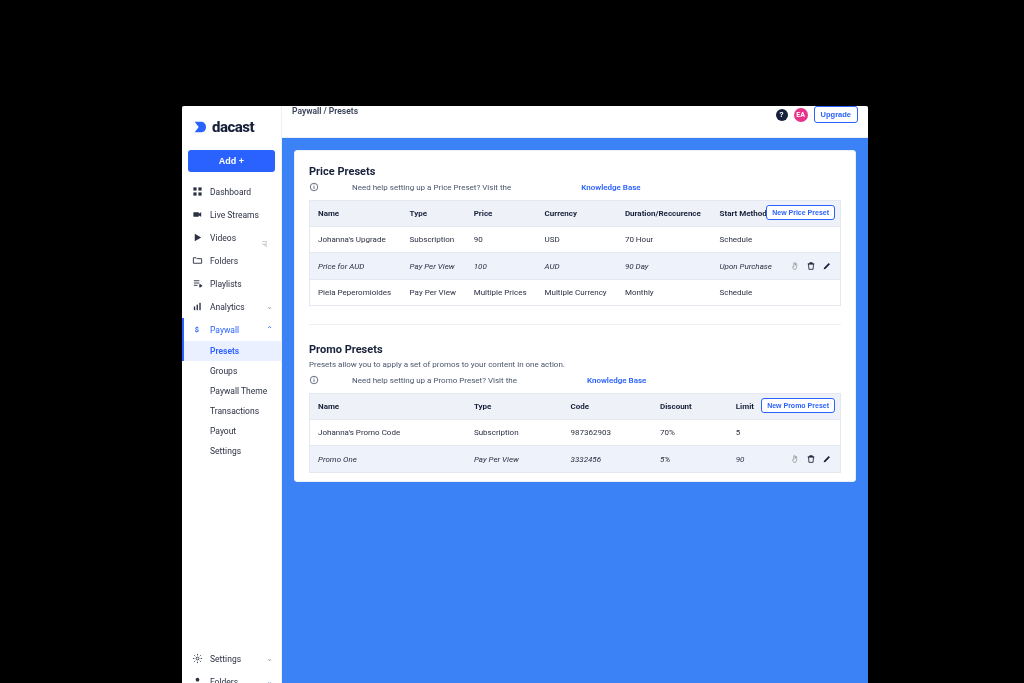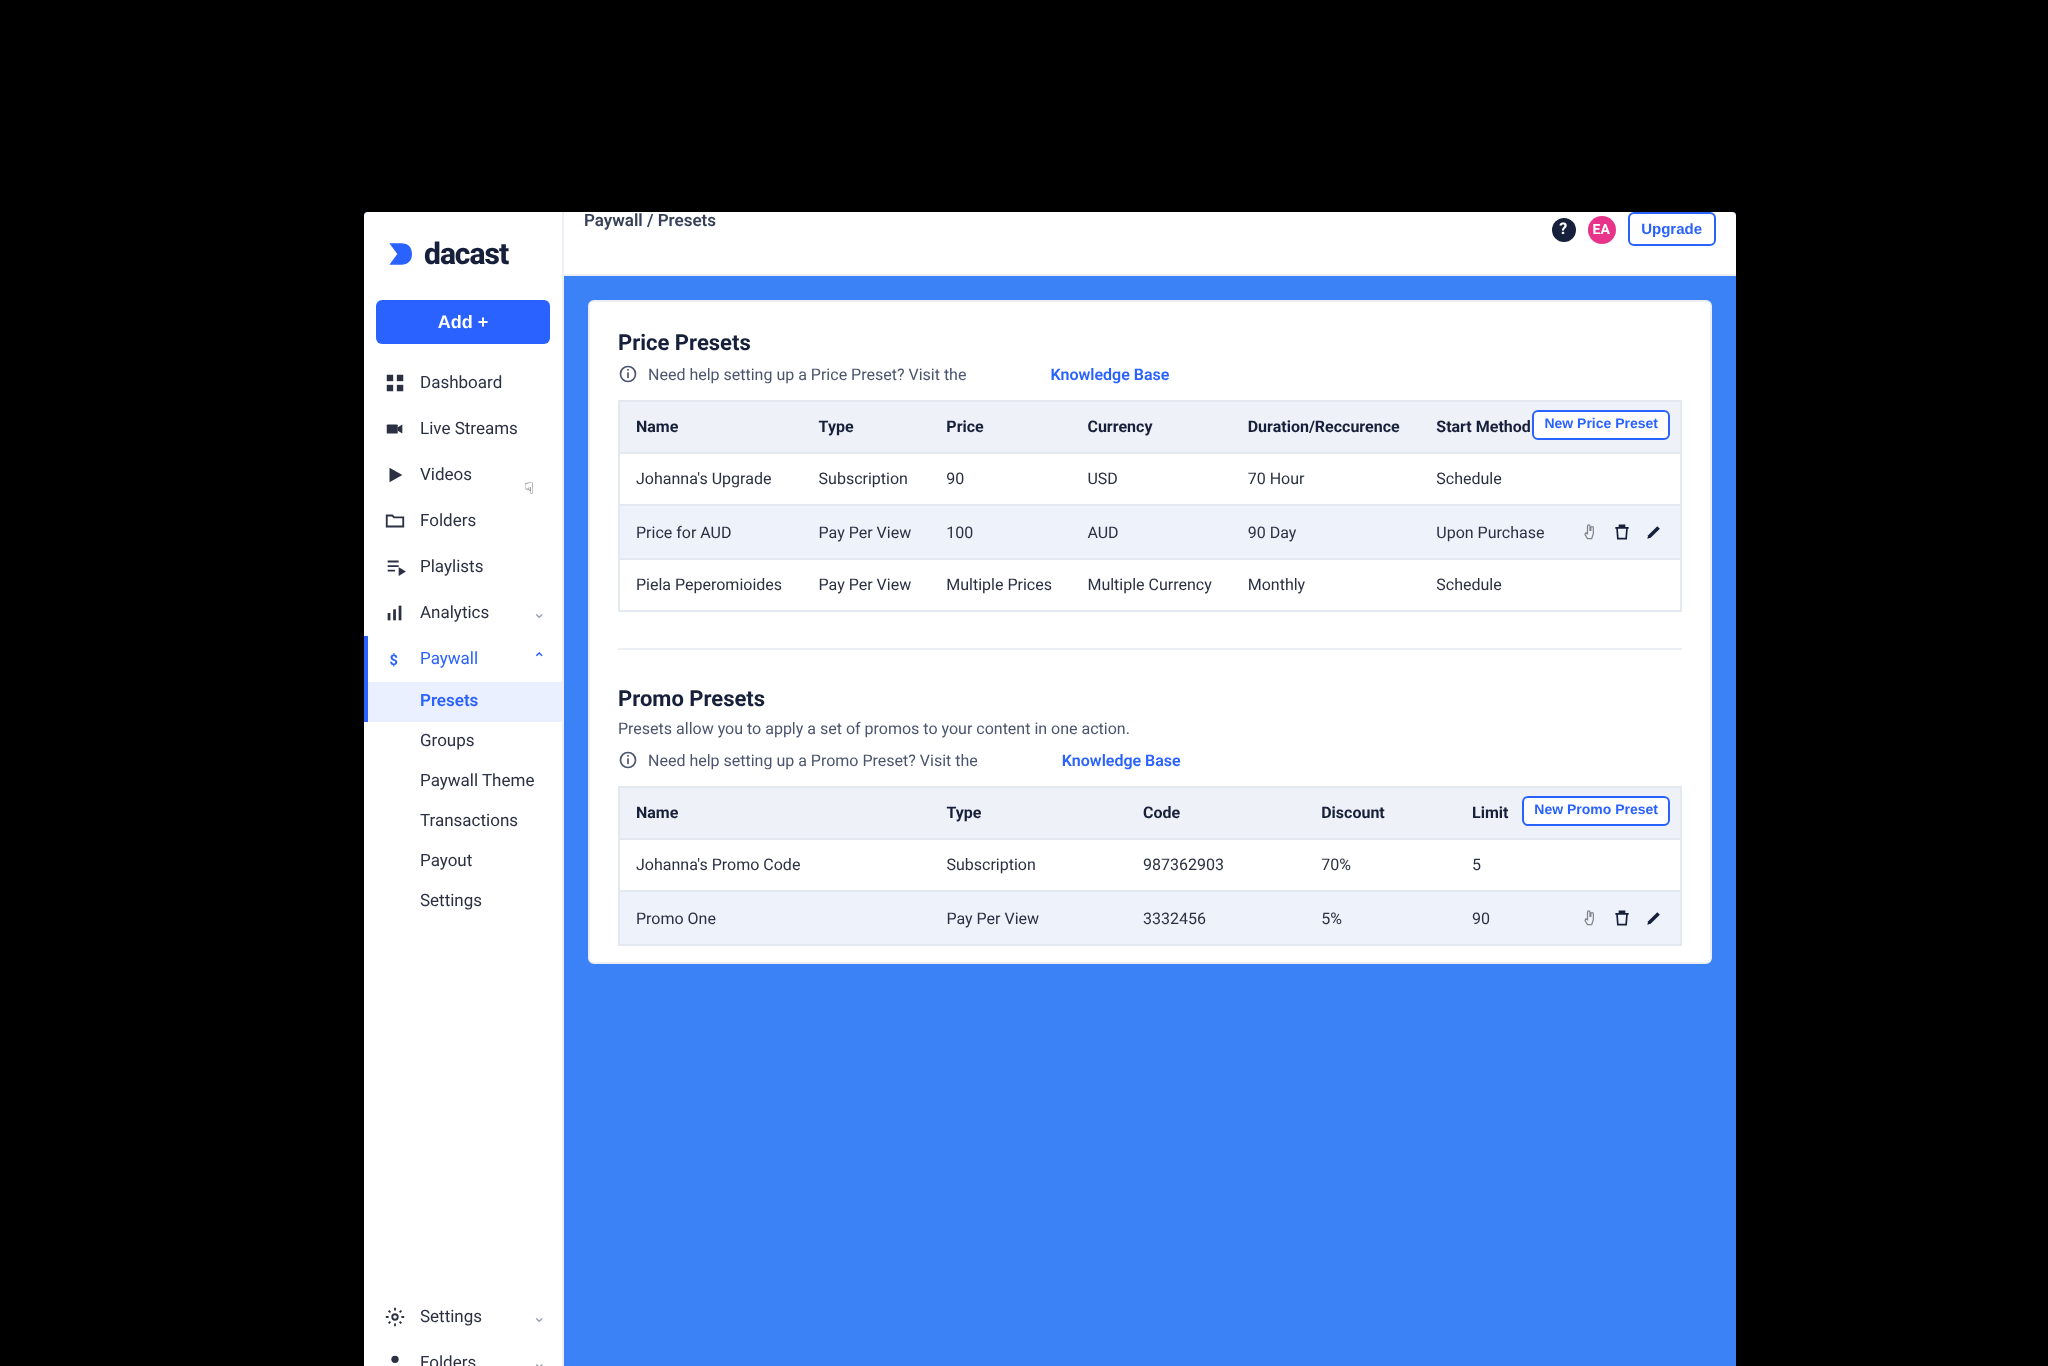--- a/index.html
+++ b/index.html
@@ -154,20 +154,21 @@
   }
   .section-desc {
     font-size: 8px;
     color:#4b556e;
     margin-bottom:6px;
   }
   .help-row {
     display:flex; align-items:center;
     font-size:8px; color:#4b556e;
     margin-bottom:8px;
+    gap:28px;
   }
   .help-row .info-ico { width:10px; height:10px; margin-right:5px; display:flex; align-items:center; justify-content:center; }
   .help-row a { color:#2a62ff; text-decoration:none; font-weight:600;padding-left:40px; }
   .tbl-wrap { position:relative; }
   .tbl {
     width:100%;
     border:1px solid #e4e8f0;
     border-radius:3px;
     border-collapse: collapse;
     font-size:8px;
@@ -178,21 +179,21 @@
     font-weight:700;
     color:#17203a;
     padding:8px 8px;
     margin-left:16px;
   }
   .tbl td {
     padding:8px 8px;
     border-top:1px solid #e4e8f0;
     color:#2b3043;
   }
-  .tbl tr.row-hover td { background:#eef2fb; }
+  .tbl tr.row-hover td { background:#eef2fb;font-style:italic; }
   .new-btn {
     position:absolute;
     right:6px; top:5px;
     border:1px solid #2a62ff; color:#2a62ff; background:#fff;
     font-size:7px; font-weight:600; padding:3px 5px; border-radius:3px; cursor:pointer;
   }
   .row-actions {
     display:flex; gap:6px; justify-content:flex-end; align-items:center;
   }
   .row-actions svg { width:10px; height:10px; cursor:pointer; }

